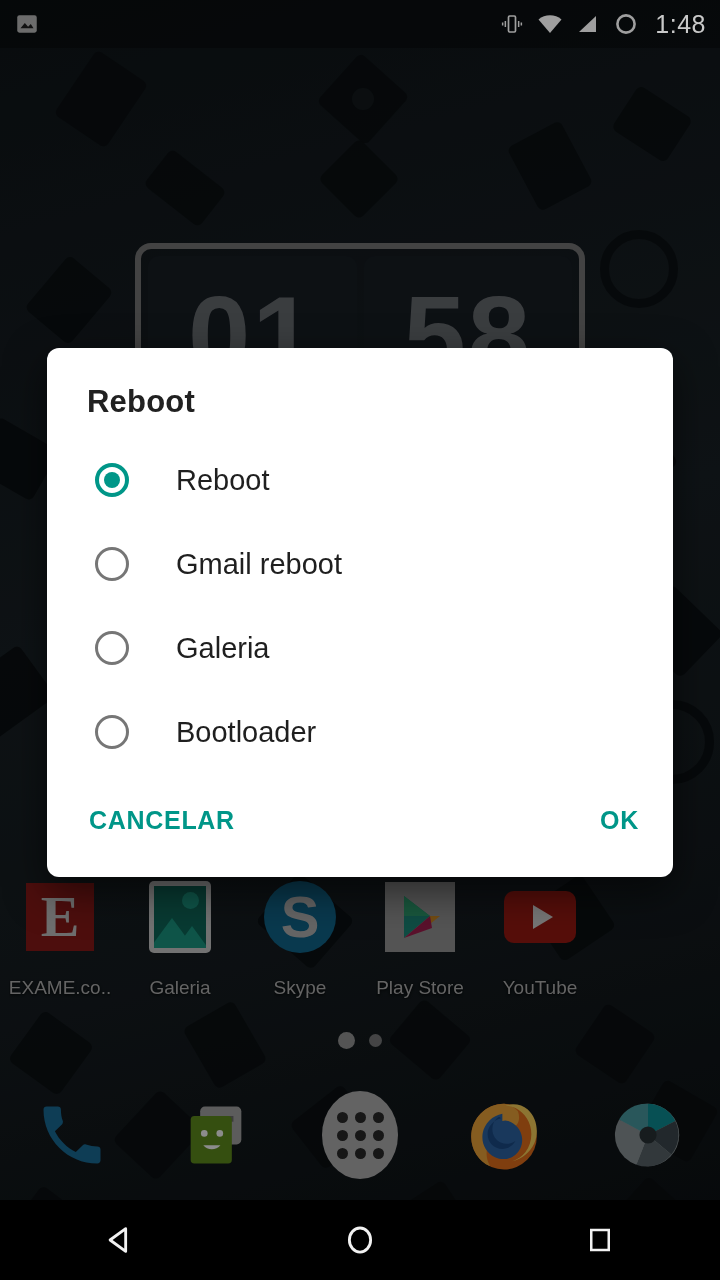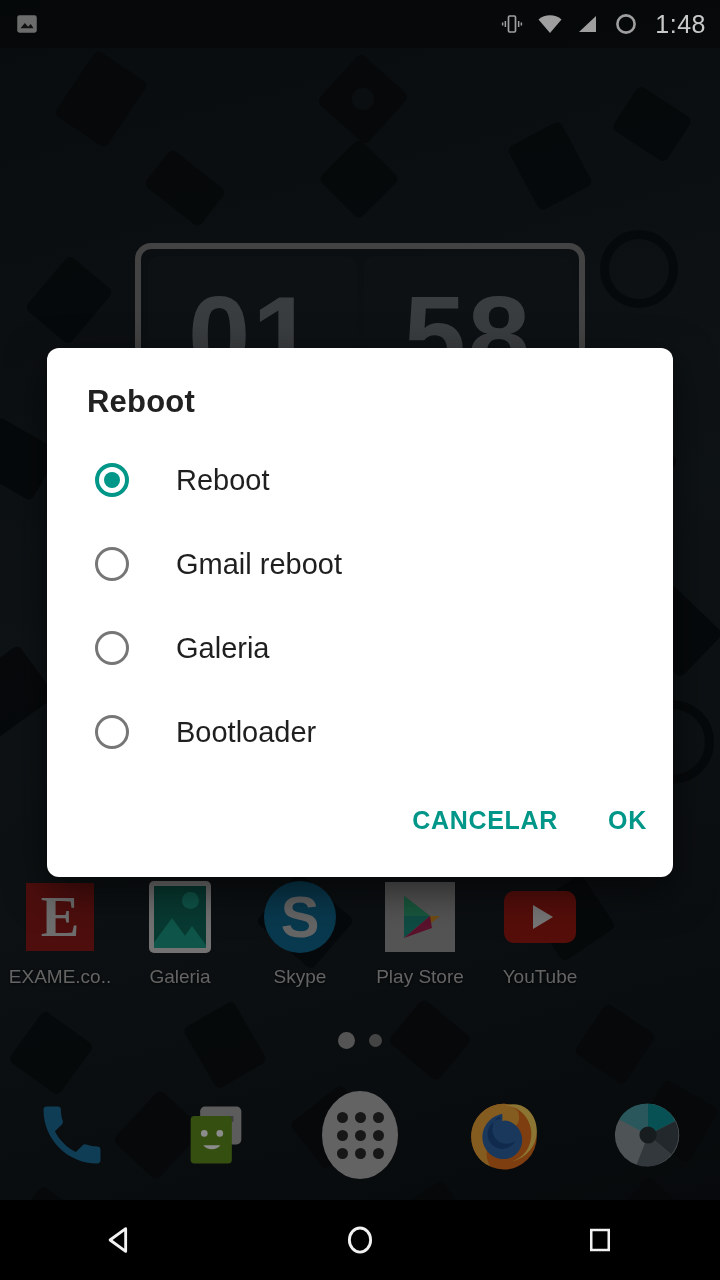--- a/index.html
+++ b/index.html
@@ -112,21 +112,21 @@
   }
   .app-icon {
     width: 74px;
     height: 74px;
     position: relative;
     display: flex;
     align-items: center;
     justify-content: center;
   }
   .app-label {
-    margin-top: 12px;
+    margin-top: 23px;
     font-size: 19px;
     color: #b6b6b6;
     text-shadow: 0 1px 3px rgba(0,0,0,.9);
     white-space: nowrap;
     max-width: 118px;
     overflow: hidden;
   }
 
   
   .ic-exame {
@@ -345,24 +345,24 @@
     border-radius: 50%;
     background: #009688;
   }
   .option-label {
     margin-left: 47px;
     font-size: 29px;
     color: #1f1f1f;
   }
   #dialog-actions {
     display: flex;
-    justify-content: flex-end;
+    justify-content: space-between;
     align-items: center;
     gap: 14px;
-    padding: 14px 8px 22px 24px;
+    padding: 14px 16px 22px 24px;
   }
   .dlg-btn {
     background: none;
     border: none;
     color: #009688;
     font-size: 25px;
     font-weight: bold;
     font-family: "Liberation Sans", sans-serif;
     letter-spacing: .7px;
     padding: 12px 18px;

